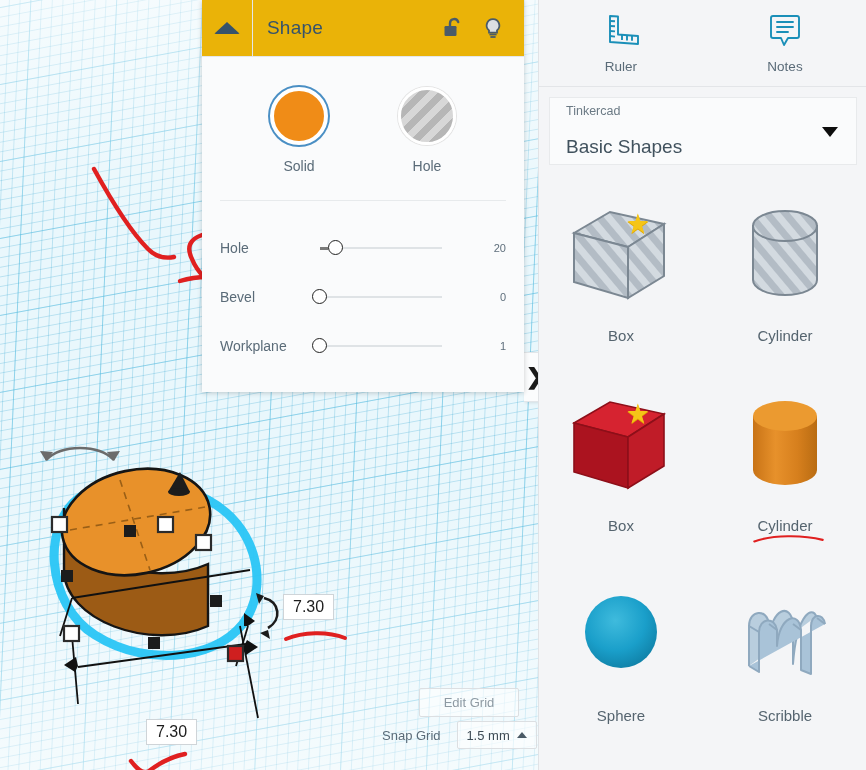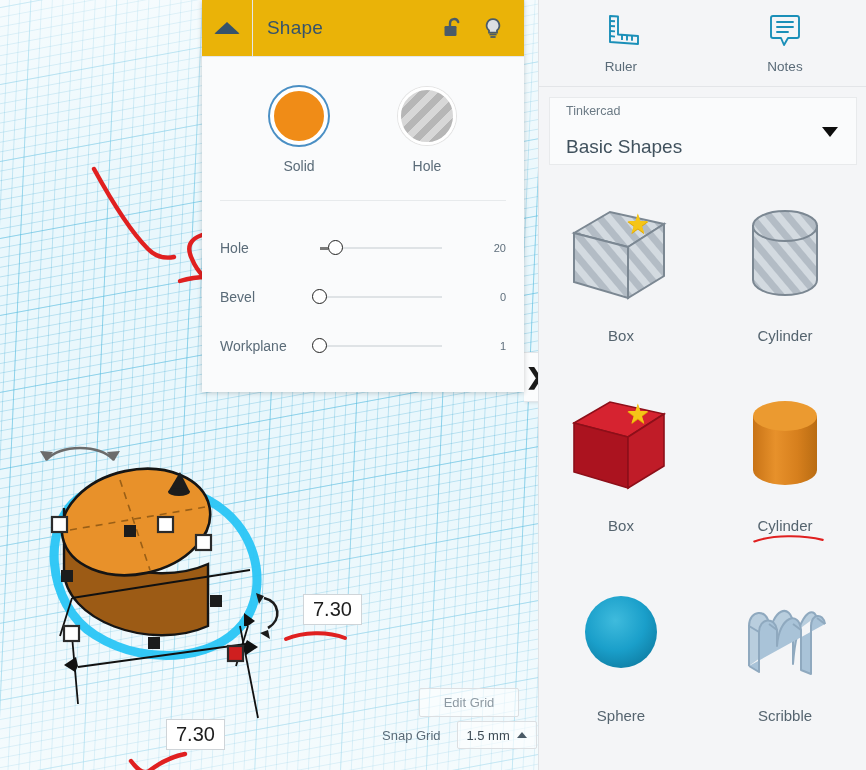--- a/index.html
+++ b/index.html
@@ -115,21 +115,21 @@
     width:78px;height:26px;border:1px solid #dcdfe2;background:rgba(255,255,255,.6);
     display:flex;align-items:center;justify-content:center;gap:7px;
     font-size:13px;color:#3e4b55;cursor:pointer;border-radius:2px;
   }
   .tri-up-sm{width:0;height:0;border-left:5px solid transparent;border-right:5px solid transparent;border-bottom:6px solid #4a5a66;}
 
   
   .obj{position:absolute;left:0;top:430px;width:340px;height:340px;}
   .dim-label{
     position:absolute;background:#ffffff;border:1px solid #cfd4d8;
-    font-size:20px;color:#1d1d1d;padding:3px 9px;white-space:nowrap;margin-left:20px;
+    font-size:16px;color:#1d1d1d;padding:3px 9px;white-space:nowrap;
   }
   .dim-a{left:283px;top:594px;}
   .dim-b{left:146px;top:719px;}
 
   
   .sidebar{
     position:absolute;left:538px;top:0;width:328px;height:770px;
     background:#f4f5f7;border-left:1px solid #e1e3e6;
   }
   .tool-row{

